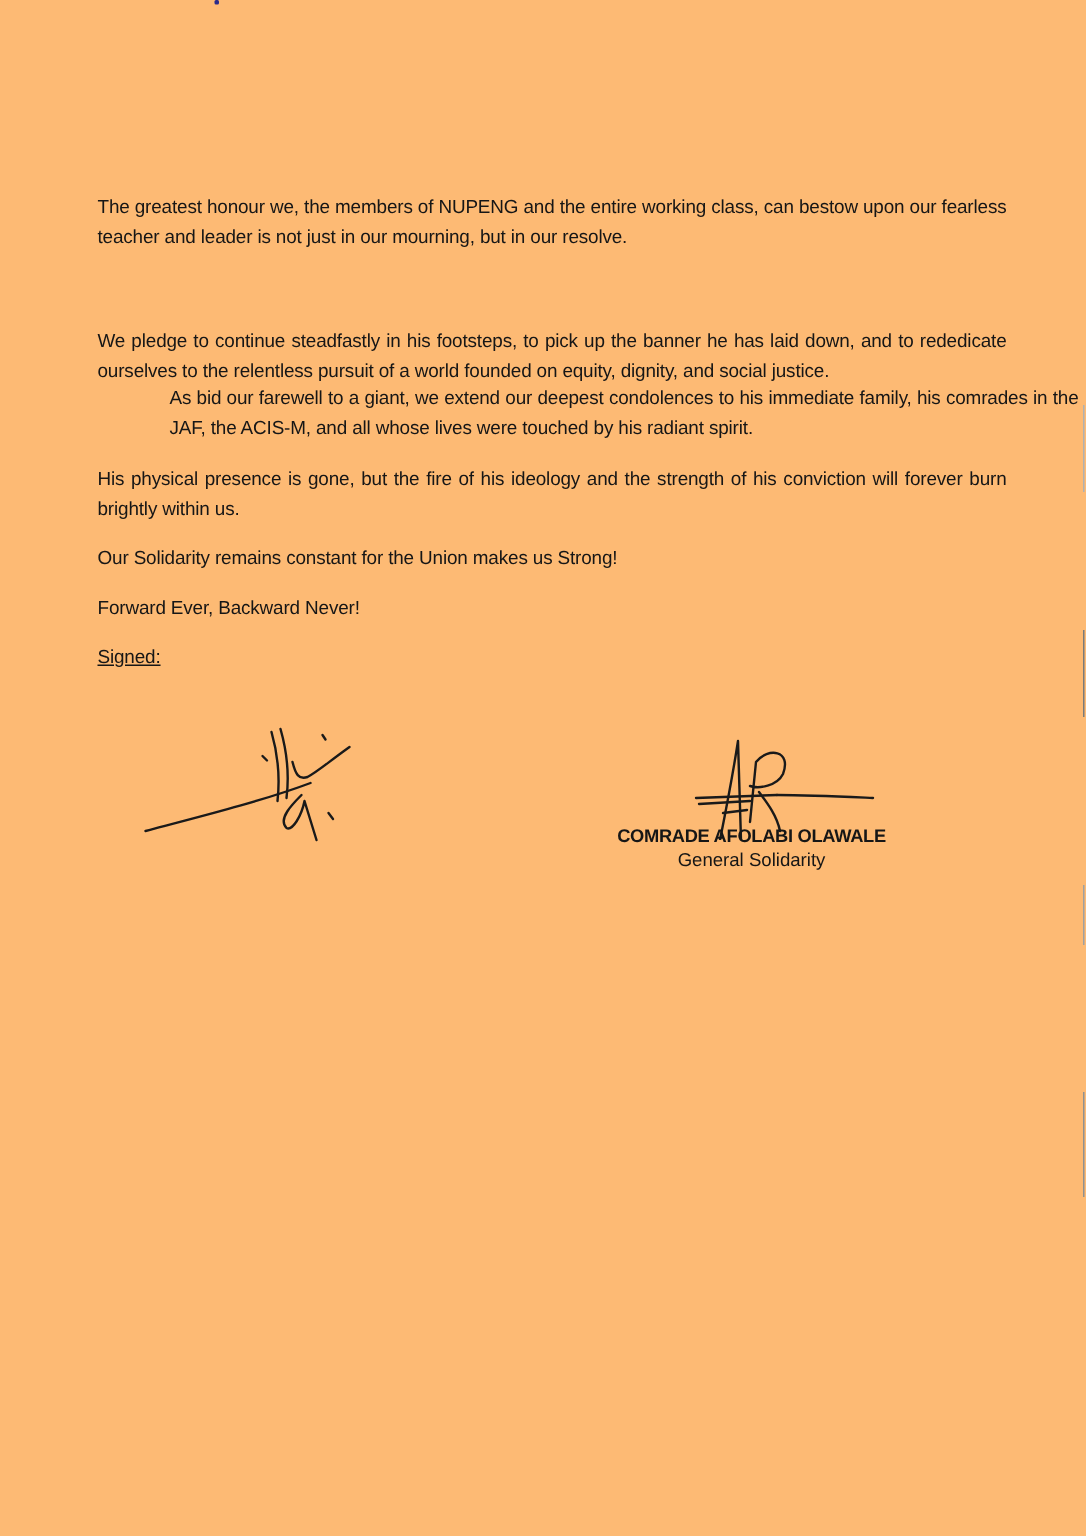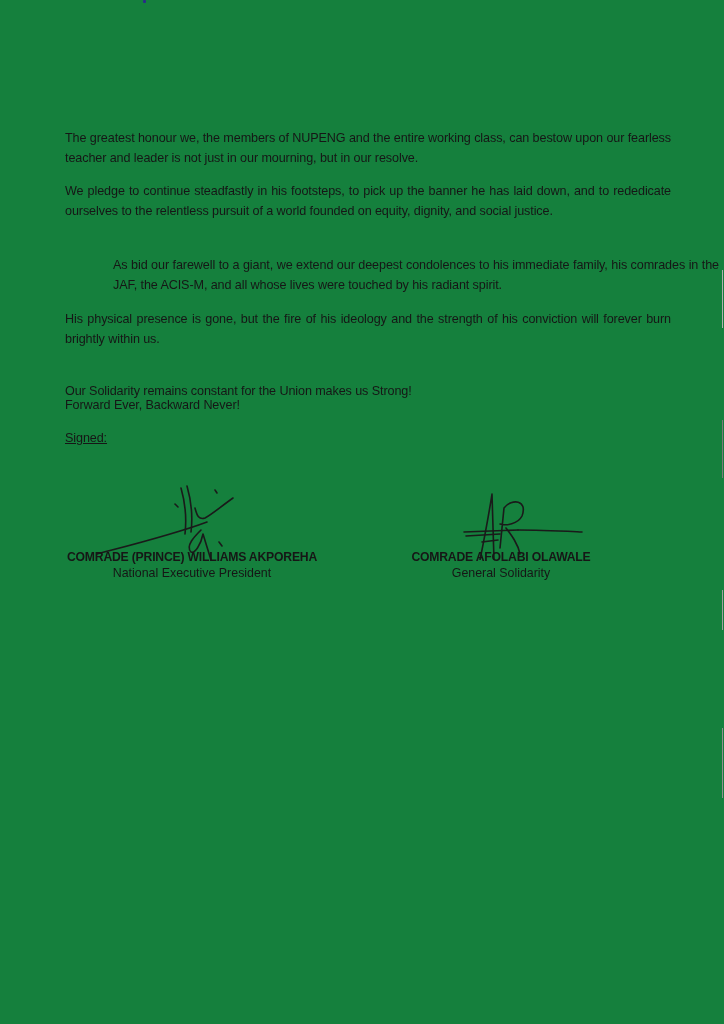--- a/index.html
+++ b/index.html
@@ -12,40 +12,40 @@
       height: 1024px;
       position: relative;
       overflow: hidden;
       font-family: "Liberation Sans", "DejaVu Sans", sans-serif;
       color: #161616;
     }
     .page {
       position: absolute;
       left: 0; top: 0;
       width: 724px; height: 1024px;
-      background: #15803d;
+      background: #fdba74;
     }
     .body-text {
       position: absolute;
       left: 65px;
       width: 606px;
       font-size: 12.6px;
       line-height: 20px;
       letter-spacing: -0.1px;
     }
     .para {
       margin: 0;
       text-align: justify;
       text-align-last: left;
     }
     .p1 { position: absolute; top: 128px; }
     .p2 { position: absolute; top: 181px; }
     .p3 { position: absolute; top: 255px; margin-left: 48px; }
     .p4 { position: absolute; top: 309px; }
-    .p5 { position: absolute; top: 381px; }
+    .p5 { position: absolute; top: 362px; }
     .p6 { position: absolute; top: 395px; }
     .p7 { position: absolute; top: 428px; text-decoration: underline; }
     .org-line {
       position: absolute;
       top: 461px;
       left: 65px;
       font-size: 12.4px;
       font-weight: bold;
       font-style: italic;
       letter-spacing: -0.2px;
@@ -86,21 +86,21 @@
   </style>
 </head>
 <body>
 
 <div class="page">
 
   <div class="top-dot"></div>
 
   <div class="body-text">
     <p class="para p1" style="width:606px;">The greatest honour we, the members of NUPENG and the entire working class, can bestow upon our fearless teacher and leader is not just in our mourning, but in our resolve.</p>
-    <p class="para p2" style="width:606px;">We pledge to continue steadfastly in his footsteps, to pick up the banner he has laid down, and to rededicate ourselves to the relentless pursuit of a world founded on equity, dignity, and social justice.</p>
+    <p class="para p2" style="width:606px;margin-top:36px;">We pledge to continue steadfastly in his footsteps, to pick up the banner he has laid down, and to rededicate ourselves to the relentless pursuit of a world founded on equity, dignity, and social justice.</p>
     <p class="para p3" style="width:606px;">As bid our farewell to a giant, we extend our deepest condolences to his immediate family, his comrades in the JAF, the ACIS-M, and all whose lives were touched by his radiant spirit.</p>
     <p class="para p4" style="width:606px;">His physical presence is gone, but the fire of his ideology and the strength of his conviction will forever burn brightly within us.</p>
     <p class="para p5" style="width:606px;">Our Solidarity remains constant for the Union makes us Strong!</p>
     <p class="para p6" style="width:606px;">Forward Ever, Backward Never!</p>
     <p class="para p7" style="width:606px;">Signed:</p>
   </div>
 
 
   <svg class="signature" style="left:95px; top:482px;" width="170" height="80" viewBox="0 0 170 80">
     <g fill="none" stroke="#1a1a1a" stroke-width="1.6" stroke-linecap="round" stroke-linejoin="round">
@@ -120,24 +120,20 @@
       <path d="M20 70 C24 50, 28 30, 32 4 L34 70"></path>
       <path d="M4 42 L58 40"></path>
       <path d="M6 46 L40 44"></path>
       <path d="M40 58 L44 18 C52 8, 68 10, 62 26 C58 34, 46 36, 40 34"></path>
       <path d="M46 38 C52 46, 58 54, 60 64"></path>
       <path d="M58 40 C80 40, 100 41, 122 42"></path>
       <path d="M22 52 L38 50"></path>
     </g>
   </svg>
 
-  <div class="sig-block sig-left">
-    <div class="name">COMRADE (PRINCE) WILLIAMS AKPOREHA</div>
-    <div class="title">National Executive President</div>
-  </div>
 
   <div class="sig-block sig-right">
     <div class="name">COMRADE AFOLABI OLAWALE</div>
     <div class="title">General Solidarity</div>
   </div>
 
   <div class="scan-mark" style="left:722px; top:270px; height:58px; background:#b0b0b0;"></div>
   <div class="scan-mark" style="left:722px; top:420px; height:58px; background:#7a7a7a;"></div>
   <div class="scan-mark" style="left:722px; top:590px; height:40px; background:#a0a0a0;"></div>
   <div class="scan-mark" style="left:722px; top:728px; height:70px; background:#909090;"></div>

